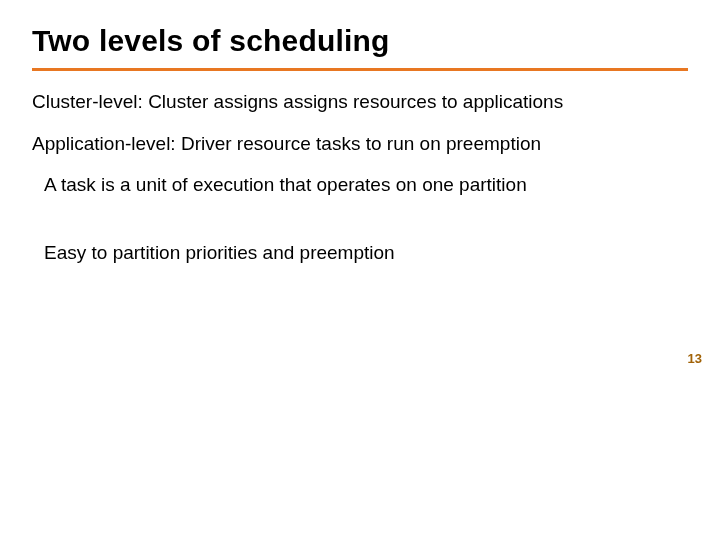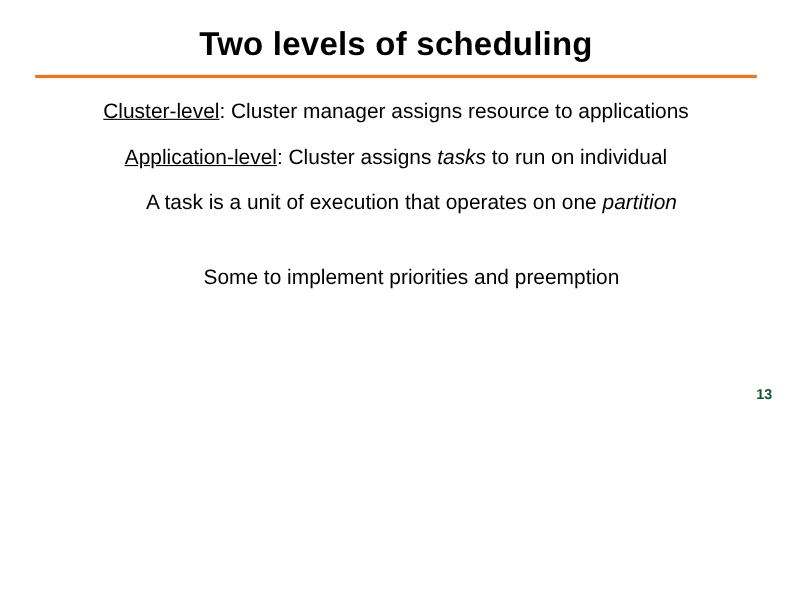--- a/index.html
+++ b/index.html
@@ -12,81 +12,80 @@
     color: #000000;
     position: relative;
     overflow: hidden;
   }
   .slide {
     box-sizing: border-box;
     width: 720px;
     height: 380px;
     padding: 24px 32px 0 32px;
     position: relative;
-    text-align: center;
   }
   .title {
     font-size: 30px;
     font-weight: bold;
     margin: 0 0 10px 0;
     letter-spacing: 0.2px;
   }
   .rule {
     border: none;
     border-top: 3px solid #e87722;
     margin: 0 0 18px 0;
   }
   .body {
     font-size: 19px;
     line-height: 1.35;
   }
   .para {
     margin: 0 0 16px 0;
   }
   .indent {
-    margin-left: 28px;
+    margin-left: 12px;
   }
   .gap {
     height: 26px;
   }
-  .u { text-decoration: underline; }
-  .i { font-style: italic; }
+  .u { }
+  .i { }
   .pagenum {
     position: absolute;
     right: 18px;
     bottom: 14px;
     font-size: 13px;
     font-weight: bold;
-    color: #14532d;
+    color: #a16207;
   }
 </style>
 </head>
 <body>
 
 <div class="slide">
 
   <h1 class="title">Two levels of scheduling</h1>
   <hr class="rule">
 
   <div class="body">
 
     <p class="para">
-      <span class="u">Cluster-level</span><span>: Cluster manager assigns resource to applications</span>
+      <span class="u">Cluster-level</span><span>: Cluster assigns assigns resources to applications</span>
     </p>
 
     <p class="para">
-      <span class="u">Application-level</span><span>: Cluster assigns </span><span class="i">tasks</span><span> to run on individual</span>
+      <span class="u">Application-level</span><span>: Driver resource </span><span class="i">tasks</span><span> to run on preemption</span>
     </p>
 
     <p class="para indent">
       <span>A task is a unit of execution that operates on one </span><span class="i">partition</span>
     </p>
 
     <div class="gap"></div>
 
 
-    <p class="para indent">Some to implement priorities and preemption</p>
+    <p class="para indent">Easy to partition priorities and preemption</p>
 
   </div>
 
   <div class="pagenum">13</div>
 
 </div>
 
 </body></html>

